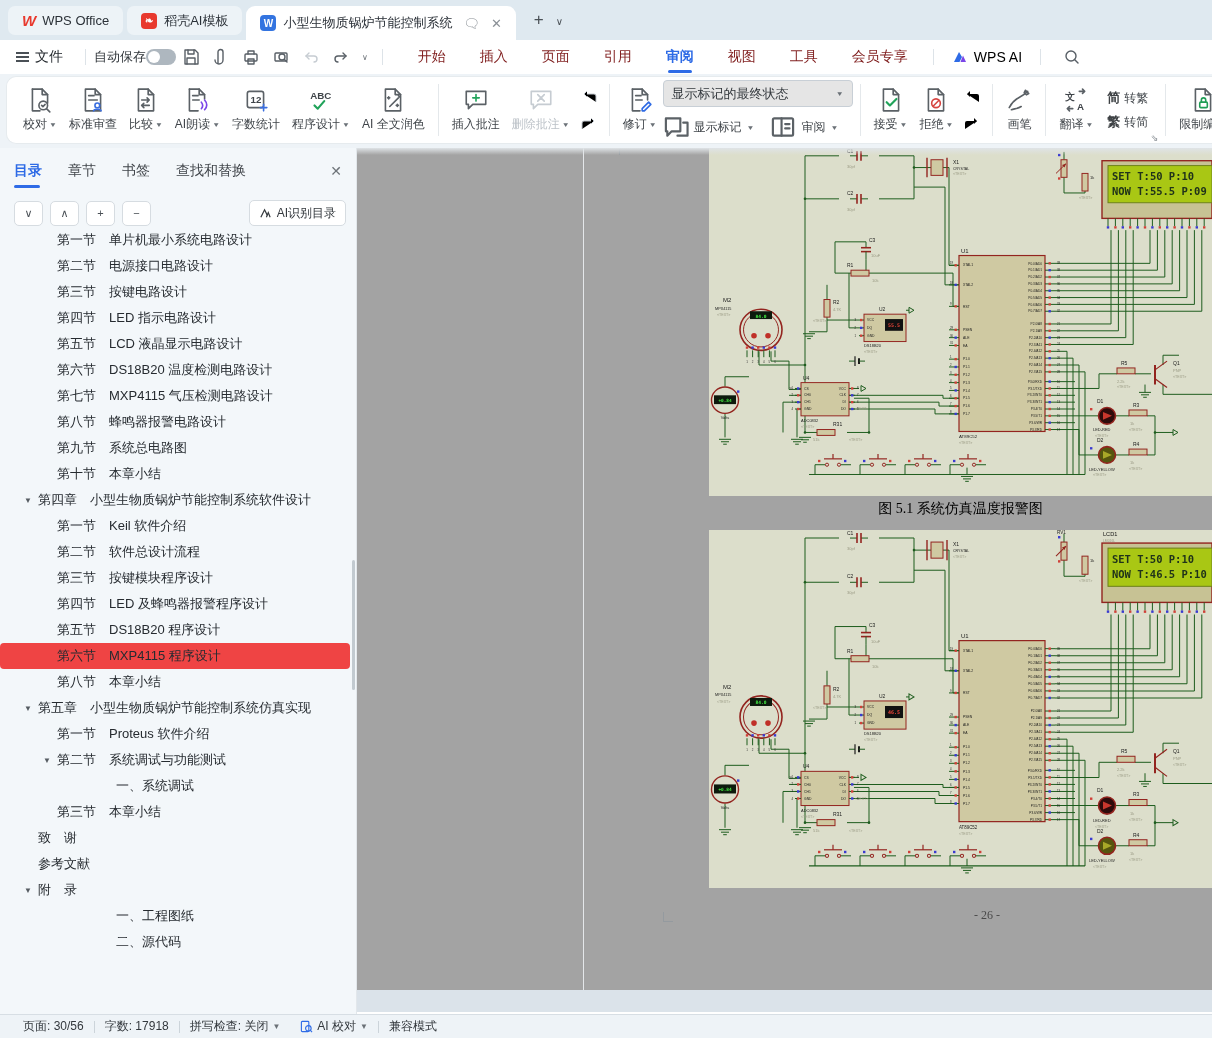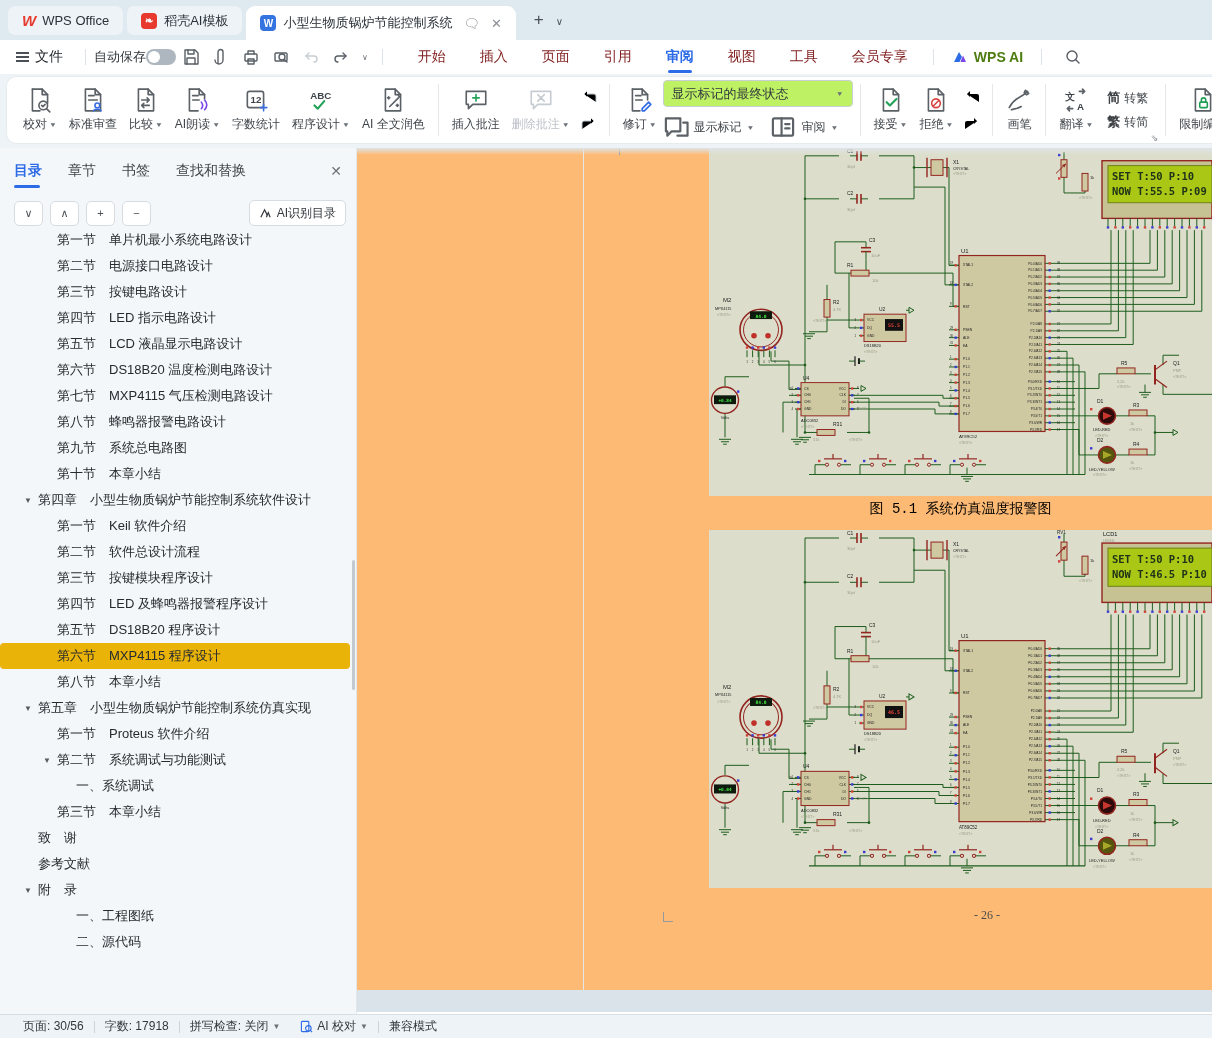--- a/index.html
+++ b/index.html
@@ -29,41 +29,41 @@
   .toggle{width:30px;height:16px;border-radius:9px;background:#aeb7bf;position:relative}
   .toggle i{position:absolute;left:2px;top:2px;width:12px;height:12px;border-radius:50%;background:#fff}
   .qicons{display:flex;align-items:center;gap:12px;margin:0 6px}
   .qic{width:18px;height:18px}
   .qic *{fill:none;stroke:#585f66;stroke-width:1.4;stroke-linecap:round;stroke-linejoin:round}
   .qic.dim *{stroke:#c6ccd2}
   .mitems{display:flex;align-items:center;margin-left:10px}
   .mitem{padding:0 17px;height:34px;display:flex;align-items:center;position:relative;color:#7f1d1d}
   .mitem.active{color:#2e6be6;font-weight:bold}
   .mitem.active::after{content:"";position:absolute;left:50%;transform:translateX(-50%);bottom:1px;width:24px;height:3px;border-radius:2px;background:#2e6be6}
-  .wpsai{display:flex;align-items:center;gap:6px;font-weight:bold;color:#4d7c0f;padding:0 10px}
+  .wpsai{display:flex;align-items:center;gap:6px;font-weight:normal;color:#000000;padding:0 10px}
   .searchic{margin-left:14px}
   
   .ribbon{position:absolute;top:74px;left:0;right:0;height:74px;background:#eef3f7}
   .rpanel{position:absolute;left:6px;right:0;top:2px;bottom:4px;background:#fff;border:1px solid #e6ebee;
           border-right:none;border-radius:10px 0 0 10px;display:flex;align-items:center;padding:0 4px 0 10px;overflow:hidden}
   .rdiv{width:1px;height:52px;background:#e4e8eb;margin:0 7px;flex:0 0 auto}
   .rbtn{display:flex;flex-direction:column;align-items:center;justify-content:center;gap:3px;
         padding:0 6px;height:62px;flex:0 0 auto}
   .rbtn .lab{font-size:12px;color:#3f4449;white-space:nowrap;display:flex;align-items:center;gap:2px}
   .caret{font-size:8px;color:#6b7177;transform:scaleY(.8)}
   .ric{width:26px;height:26px;flex:0 0 auto}
   .ric path,.ric rect,.ric circle,.ric line,.ric polyline,.ric polygon{fill:none;stroke:#5b6166;stroke-width:1.5;stroke-linecap:round;stroke-linejoin:round}
   .ric text{fill:#3f4449;stroke:none;font-weight:bold;font-family:"Liberation Sans",sans-serif}
   .dis .lab{color:#bcc2c8}
   .dis .ric *{stroke:#c6ccd2}
   .rcol{display:flex;flex-direction:column;gap:5px;justify-content:center;flex:0 0 auto}
   .rsm{width:26px;height:22px;display:flex;align-items:center;justify-content:center}
   .rsm svg{width:18px;height:16px}
   .g3{display:flex;flex-direction:column;gap:7px;justify-content:center;flex:0 0 auto}
-  .dd{width:172px;height:25px;border:1px solid #c8cfd6;border-radius:4px;background:#bef264;font-size:13px;
+  .dd{width:172px;height:25px;border:1px solid #c8cfd6;border-radius:4px;background:#e5e5e5;font-size:13px;
       color:#33383d;display:flex;align-items:center;justify-content:space-between;padding:0 8px}
   .g3row{display:flex;align-items:center;gap:16px}
   .rsmh{display:flex;align-items:center;gap:5px;font-size:12px;color:#3f4449}
   .trgroup{position:relative;display:flex;align-items:center;flex:0 0 auto;padding-right:10px}
   .trcol{display:flex;flex-direction:column;gap:6px;margin-left:8px}
   .trrow{display:flex;align-items:center;gap:4px;font-size:12px;color:#3f4449}
   .trchar{font-size:13px;font-weight:bold;color:#3c4043}
   .launcher{position:absolute;right:0;bottom:-2px;font-size:9px;color:#8a9096}
   
   .main{position:absolute;top:148px;left:0;right:0;bottom:23px;overflow:hidden}
@@ -73,37 +73,37 @@
   .stab.active{color:#2e6be6;font-weight:bold}
   .stab.active::after{content:"";position:absolute;bottom:6px;left:0;width:26px;height:3px;border-radius:2px;background:#2e6be6}
   .sclose{position:absolute;right:14px;color:#6d7378;font-size:14px}
   .stools{display:flex;align-items:center;padding:6px 10px 8px 14px;gap:7px}
   .sbtn{width:27px;height:23px;background:#fff;border:1px solid #d6dce1;border-radius:5px;
         display:flex;align-items:center;justify-content:center;font-size:11px;color:#4a5056}
   .aibtn{margin-left:auto;height:24px;background:#fff;border:1px solid #d6dce1;border-radius:5px;
          display:flex;align-items:center;gap:5px;padding:0 9px;font-size:12px;color:#33383d}
   .toclist{margin-top:-7px}
   .toc-row{height:26px;display:flex;align-items:center;font-size:13px;color:#262b30;white-space:nowrap}
-  .toc-row.lv1{padding-left:38px}.toc-row.lv2{padding-left:57px}.toc-row.lv3{padding-left:76px}
+  .toc-row.lv1{padding-left:38px}.toc-row.lv2{padding-left:57px}.toc-row.lv3{padding-left:116px}
   .toc-row .tri{width:14px;margin-left:-14px;font-size:8px;color:#565c62}
-  .toc-row.sel{background:#eab308;border-radius:4px;margin-right:6px}
+  .toc-row.sel{background:#ef4444;border-radius:4px;margin-right:6px}
   .sthumb{position:absolute;right:1px;top:412px;width:3px;height:130px;border-radius:2px;background:#c2cad0}
-  .docarea{position:absolute;top:0;left:357px;right:0;height:100%;background:#fdba74}
+  .docarea{position:absolute;top:0;left:357px;right:0;height:100%;background:#a3a3a3}
   .top-shade{position:absolute;top:0;left:0;right:0;height:7px;background:linear-gradient(#dfe3e6,rgba(255,255,255,0))}
   .pageedge{position:absolute;left:226px;top:0;width:1px;height:842px;background:#e4e7ea}
   .pagegap{position:absolute;left:0;right:0;top:842px;height:22px;background:#dbe3ea}
   .pagegap2{position:absolute;left:0;right:0;top:864px;height:2px;background:#fff}
   .pagegap3{position:absolute;left:0;right:0;top:866px;bottom:0;background:#e9eef2}
   .cropmark{position:absolute;left:306px;top:764px;width:9px;height:9px;border-left:1px solid #949a9f;border-bottom:1px solid #949a9f}
   .topmark{position:absolute;left:262px;top:0;width:1px;height:7px;background:#949a9f}
   .sch{position:absolute;left:352px;background:#dcdecb}
   #schematic1{top:0;width:503px;height:348px}
   #schematic2{top:382px;width:503px;height:358px}
   .caption{position:absolute;left:352px;top:352px;width:503px;text-align:center;
-           font-family:Liberation Mono, monospace;font-size:14px;color:#000}
+           font-family:Liberation Serif, serif;font-size:14px;color:#000}
   .pagenum{position:absolute;left:380px;top:760px;width:500px;text-align:center;
            font-family:"Liberation Serif",serif;font-size:12px;color:#4a4a4a}
   
   .statusbar{position:absolute;left:0;right:0;bottom:0;height:23px;background:#eef3f7;border-top:1px solid #d7dee4;
              display:flex;align-items:center;font-size:12px;color:#33383d;padding-left:13px}
   .sitem{display:flex;align-items:center;gap:4px;padding:0 10px}
   .sdiv{width:1px;height:12px;background:#ccd4da}
   .scaret{font-size:8px;color:#6b7177}
 </style>
 </head>

